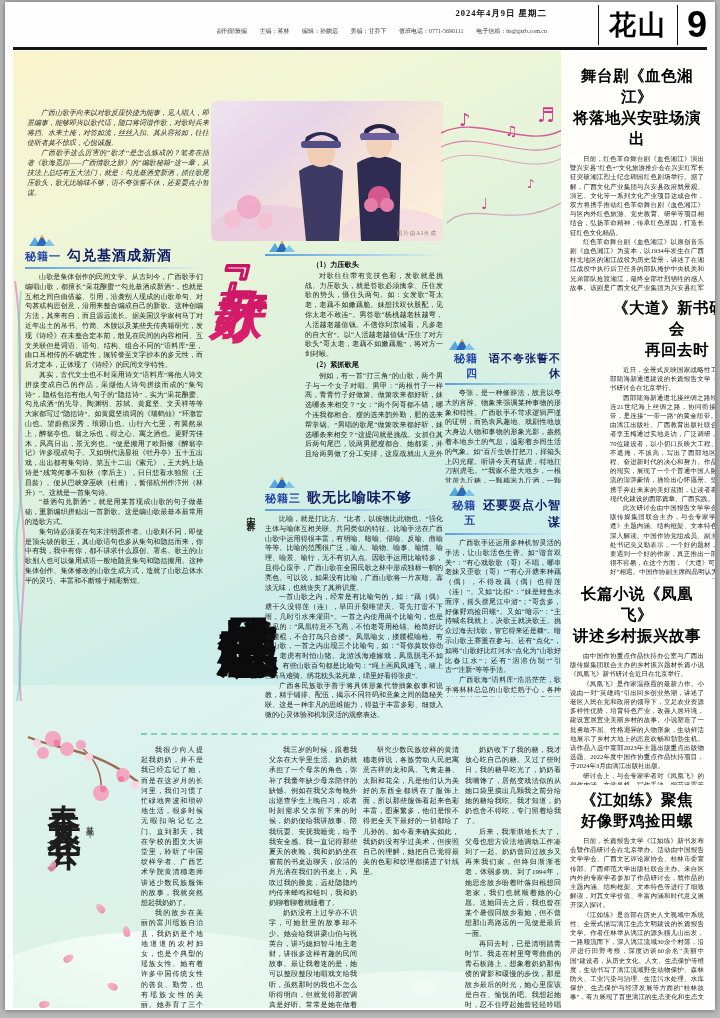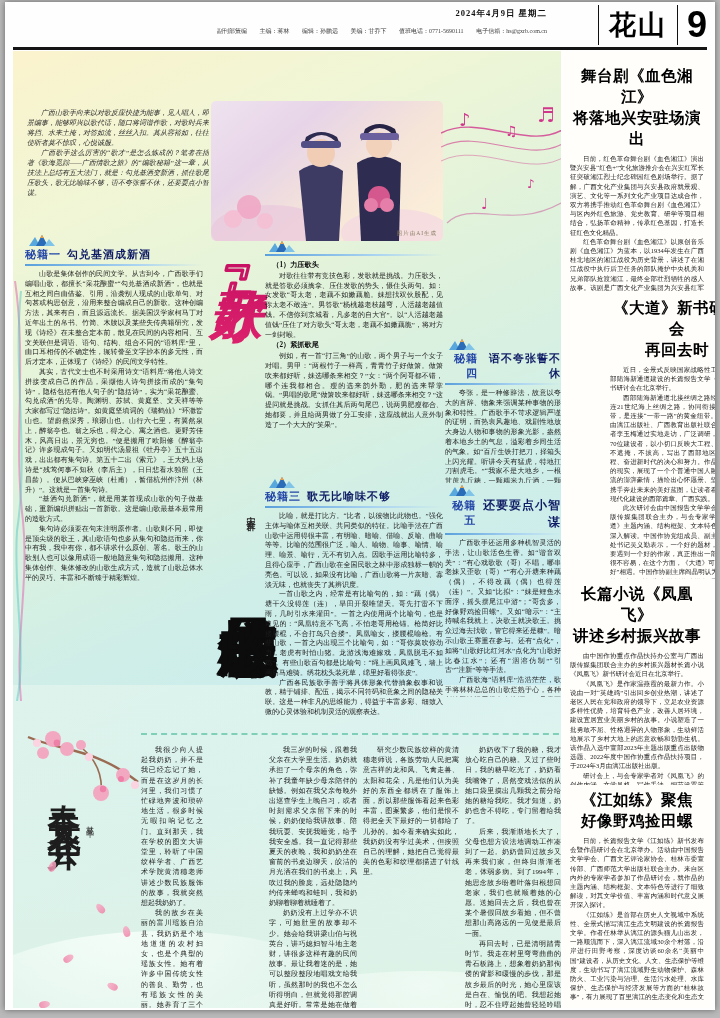--- a/index.html
+++ b/index.html
@@ -42,21 +42,21 @@
   
   .photo { position:absolute; left:198px; top:50px; width:232px; height:140px; border-radius:5px; overflow:hidden;
     background:linear-gradient(140deg,#efe3ef 0%,#e7d4e8 30%,#f5e4d8 60%,#fdf2d9 100%); }
   .photo-caption { position:absolute; right:6px; bottom:4px; font-size:5.5px; color:#8a7c62; letter-spacing:1px; }
 
   
   .secret { position:absolute; overflow:hidden; }
   .s-head { margin-bottom:4px; }
   .s-headline { display:flex; align-items:baseline; gap:6px;text-align:right; }
   .s-badge { font-size:11px; font-weight:bold; color:#2346a8; letter-spacing:1px; }
-  .s-title { font-size:11px; font-weight:bold; color:#101d66; letter-spacing:1px; }
+  .s-title { font-size:14px; font-weight:bold; color:#101d66; letter-spacing:1px; }
   .s-underline { height:2px; margin-top:2px; background:linear-gradient(90deg,#5aa0dc,#aed6f2 65%,rgba(174,214,242,0)); }
   .s-body { font-size:7px; line-height:9.8px; color:#1c1c1c; text-align:justify; overflow:hidden; }
   .s-body p { text-indent:2em; }
   .s-body h4 { font-size:7.2px; font-weight:bold; color:#111; text-indent:1em; margin:1px 0; }
   .mtn { display:block; margin-left:4px; margin-bottom:1px; }
 
   
   .bigquote { position:absolute; left:192px; top:198px; height:322px; writing-mode:vertical-rl; text-orientation:upright;
     font-size:52px; line-height:62px; font-weight:bold; font-style:italic;
     background:linear-gradient(180deg,#c40e62 0%,#e0256e 35%,#f07a3e 70%,#f6bc4e 100%);
@@ -187,21 +187,21 @@
     <section class="secret" style="left:252px; top:190px; width:178px; height:232px;">
       <div class="s-head">
         <svg class="mtn" width="26" height="11" viewBox="0 0 26 11">
           <path d="M0,11 L6,2 L11,11 Z" fill="#58a7dd"></path>
             <path d="M7,11 L13,0 L19,11 Z" fill="#2b6cb8"></path>
             <path d="M15,11 L20,4 L26,11 Z" fill="#7fc4e8"></path>
             <path d="M13,0 L15,3 L11,3 Z" fill="#e8a24b"></path>
         </svg>
         <div class="s-underline"></div>
       </div>
-      <div class="s-body" style="height:200px;">
+      <div class="s-body" style="height:200px;margin-left:40px;">
         <h4>（1）力压歌头</h4>
         <p>对歌往往带有竞技色彩，发歌就是挑战。力压歌头，就是答歌必须擒拿、压住发歌的势头，慑住头两句。如：女发歌“哥太老，老藕不如嫩藕脆。妹想找双伙股配，见你太老不敢连”。男答歌“杨桃越老枝越弯，人活越老越值钱。不信你到京城看，凡多老的自大官”。以“人活越老越值钱”压住了对方歌头“哥太老，老藕不如嫩藕脆”，将对方一剑封喉。</p>
         <h4>（2）紧抓歌尾</h4>
         <p>例如，有一首“打三角”的山歌，两个男子与一个女子对唱。男甲：“两根竹子一样高，青青竹子好做箫。做箫吹来都好听，妹选哪条来相交？”女：“两个阿哥都不错，哪个连我都相合。瘦的选来韵外勤，肥的选来帮掌锅。”男唱的歌尾“做箫吹来都好听，妹选哪条来相交？”这提问就是挑战。女抓住其后两句尾巴，说两男肥瘦都合、她都要，并且给两男做了分工安排，这应战就出人意外制造了一个大大的“笑果”。</p>
       </div>
     </section>
 
     <section class="secret" style="left:252px; top:426px; width:178px; height:246px;">
       <div class="s-head">
         <svg class="mtn" width="26" height="11" viewBox="0 0 26 11">

